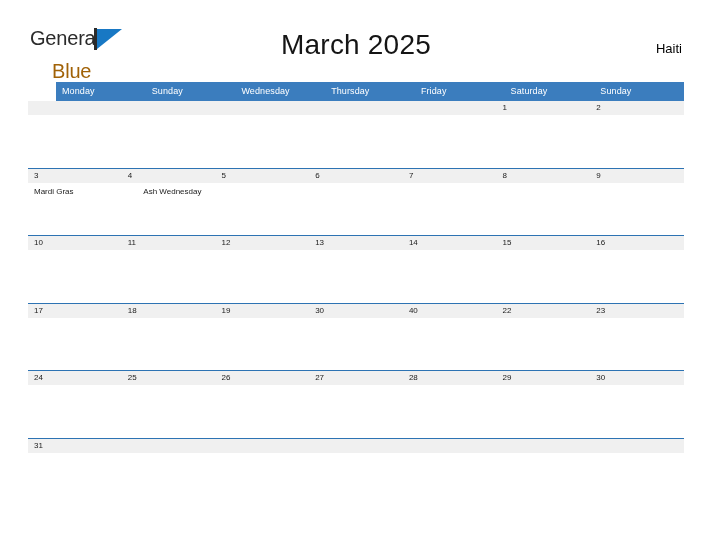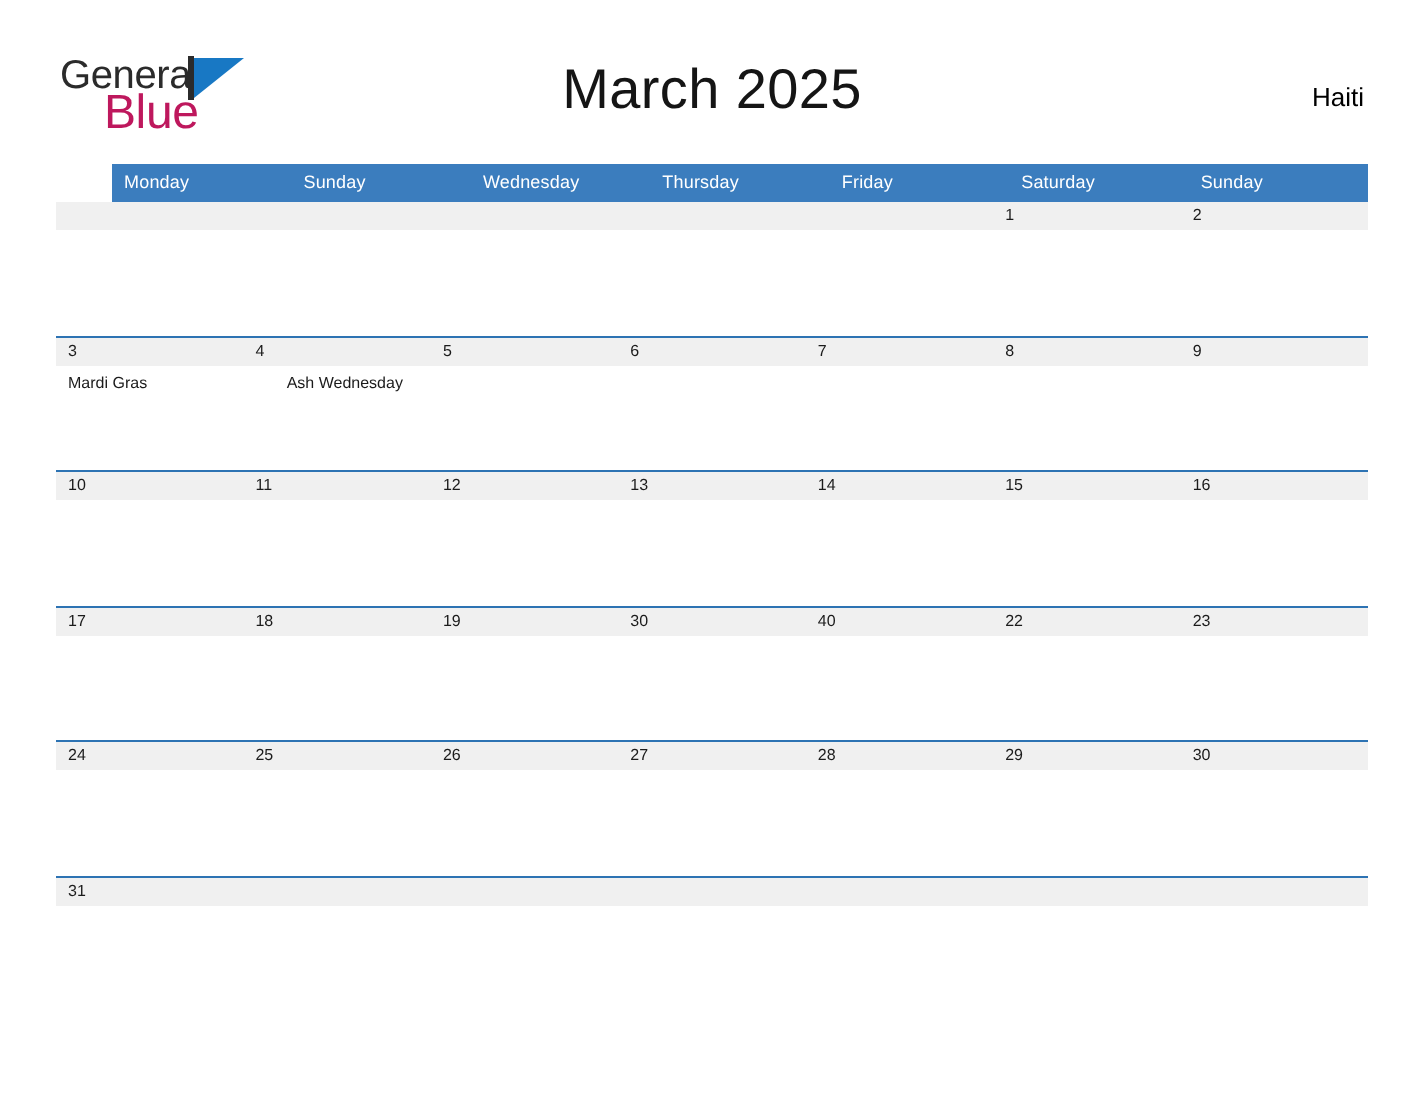--- a/index.html
+++ b/index.html
@@ -43,24 +43,24 @@
     top: 0;
     font-size: 20px;
     letter-spacing: -0.2px;
     color: #2b2b2b;
     font-family: "Liberation Sans", sans-serif;
     line-height: 20px;
   }
   .logo-blue {
     position: absolute;
     left: 22px;
-    top: 19px;
-    font-size: 24px;
+    top: 33px;
+    font-size: 20px;
     letter-spacing: -0.2px;
-    color: #be185d;
+    color: #a16207;
     font-family: "Liberation Sans", sans-serif;
     line-height: 20px;
   }
   .logo-mark {
     position: absolute;
     left: 64px;
     top: 0px;
     width: 28px;
     height: 22px;
   }

